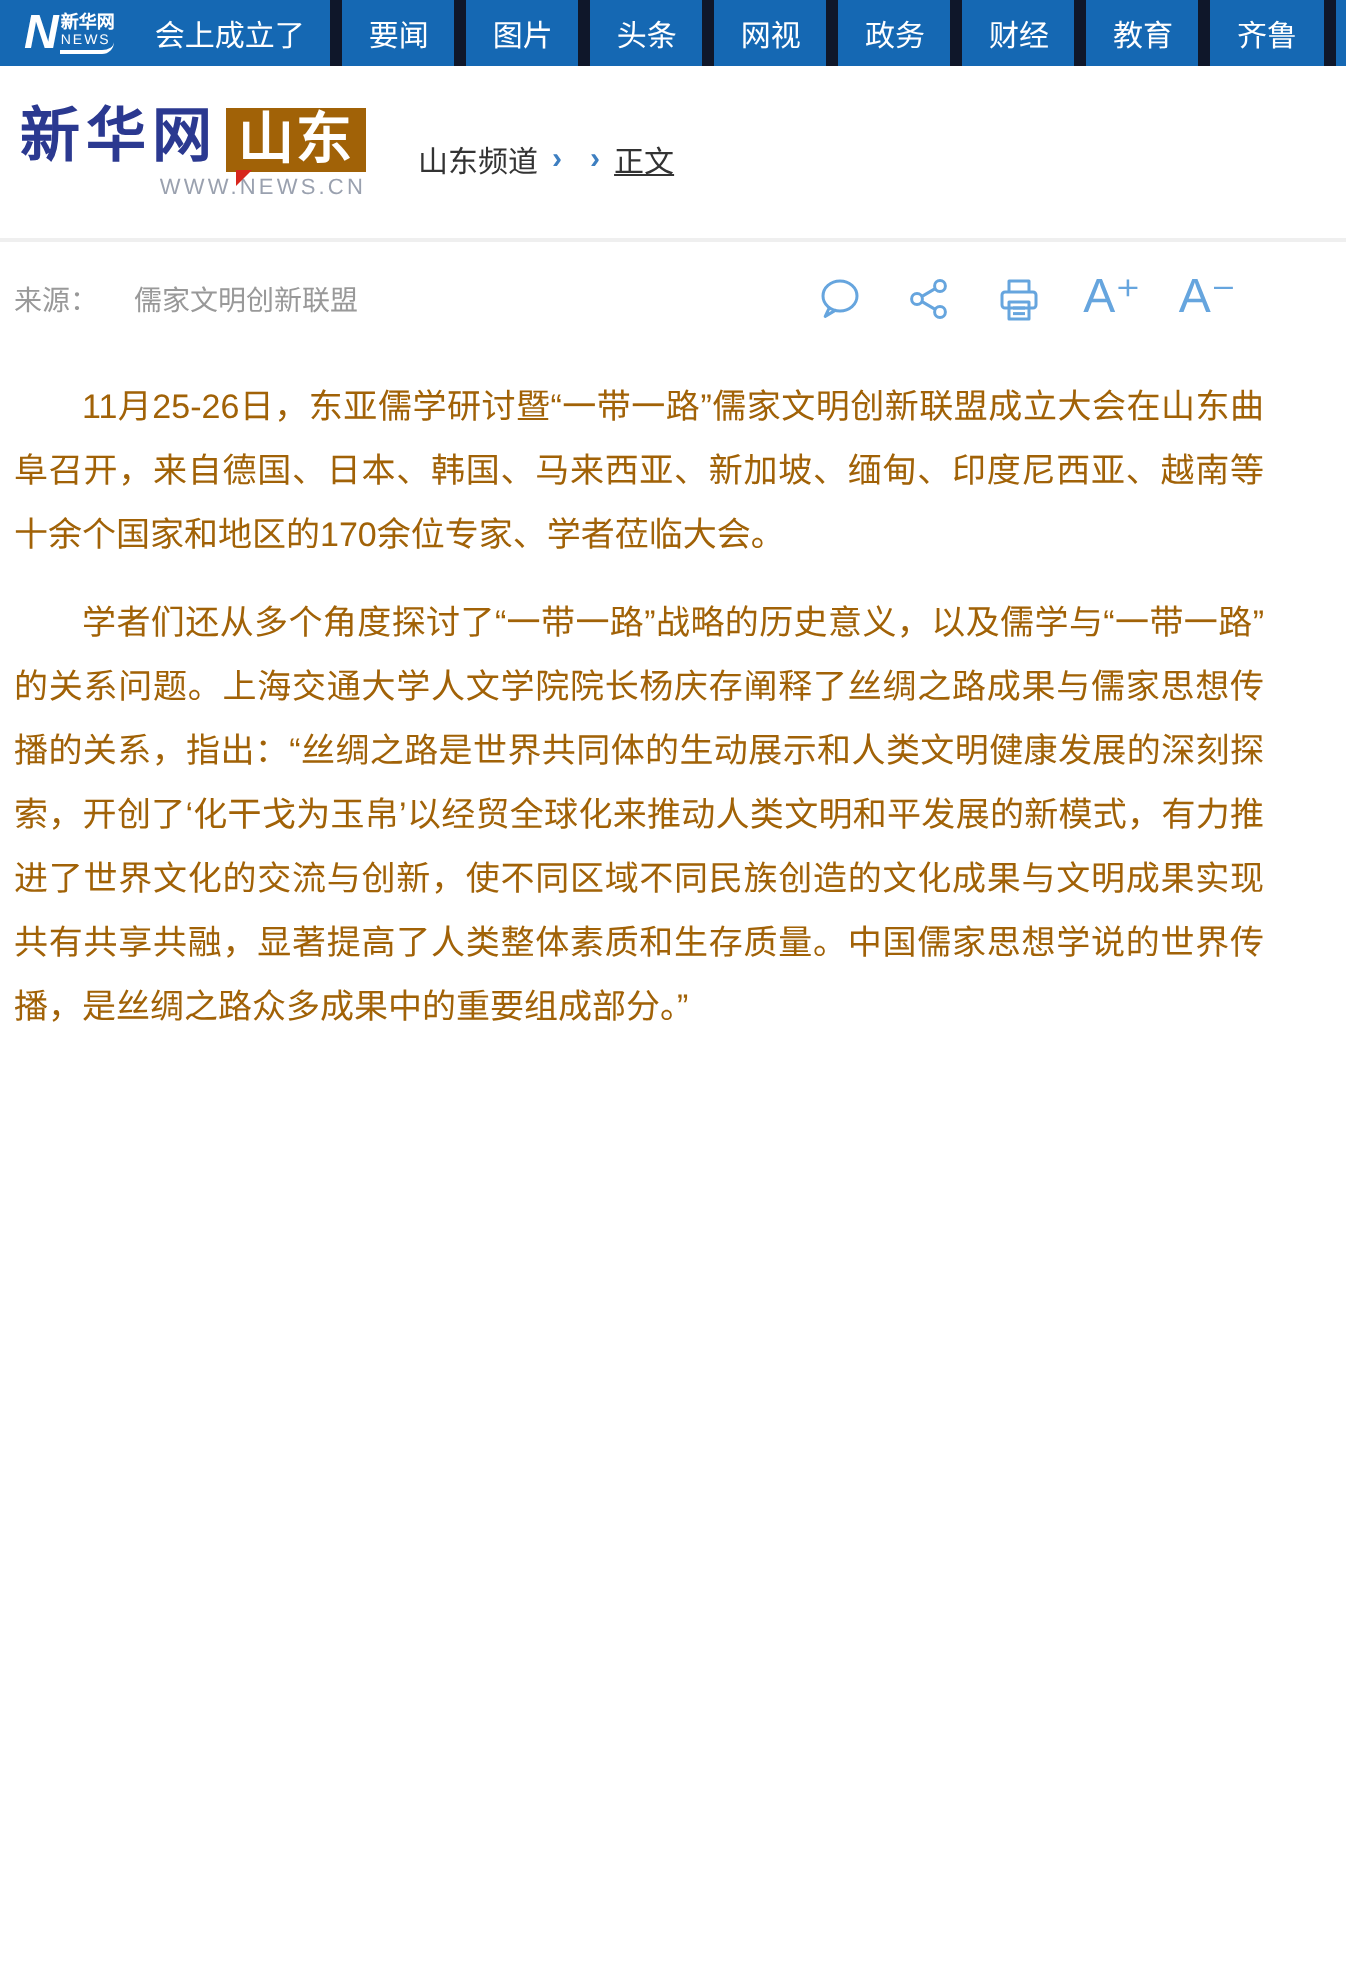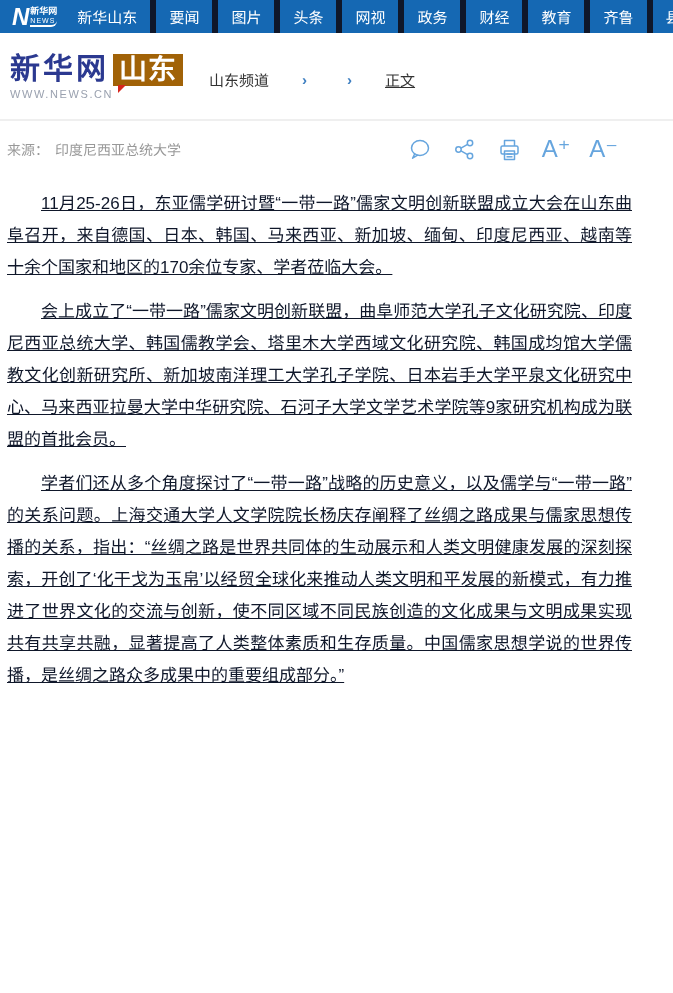--- a/index.html
+++ b/index.html
@@ -63,26 +63,26 @@
     background:#a16207;color:#fff;
     font-weight:bold;font-size:28px;line-height:30px;
     padding:1px 6px;margin-left:4px;margin-top:1px;
     letter-spacing:1px;
   }
   .brand-badge::after{
     content:"";position:absolute;left:5px;bottom:-7px;
     border:4px solid transparent;border-top-color:#D7261D;border-left-color:#D7261D;
   }
   .brand-url{
-    color:#9AA1AF;font-size:11px;letter-spacing:1.6px;margin-top:2px;
+    color:#9AA1AF;font-size:11px;letter-spacing:1.6px;margin-top:2px;text-align:right;
   }
   .breadcrumb{
     display:flex;align-items:center;
     margin-left:26px;margin-top:6px;
-    font-size:15px;color:#333;gap:26px;
+    font-size:15px;color:#333;
   }
   .crumb{cursor:pointer;}
   .crumb.current{cursor:default;text-decoration:underline;}
   .chev{
     color:#3E7FC1;font-size:15px;font-weight:bold;
     margin:0 7px;line-height:1;
   }
   
   .article{padding:0 25px 10px 7px;}
   .article-title{
@@ -90,55 +90,54 @@
     font-size:28px;line-height:38px;
     font-weight:bold;color:#0A0A0A;
     letter-spacing:0.5px;
   }
   .meta-row{
     display:flex;align-items:center;justify-content:space-between;
     margin-top:13px;height:30px;
   }
   .meta-left{display:flex;align-items:center;font-size:14px;color:#999;}
   .meta-date{margin-right:18px;}
-  .meta-source-label{margin-right:6px;}
+  .meta-source-label{margin-right:18px;}
   .actions{display:flex;align-items:center;margin-right:30px;}
   .action{
     display:flex;align-items:center;justify-content:center;
     width:26px;height:26px;margin-left:19px;cursor:pointer;
   }
   .action svg{display:block;}
   .font-btn{
     color:#66A5DE;font-size:24px;line-height:26px;font-weight:400;
     width:auto;
   }
   
   .article-body{margin-top:24px;}
   .article-body p{
     margin:0 16px 12px 0;
     font-size:17px;line-height:32px;
     text-indent:2em;
     text-align:justify;
-    color:#0f172a;
-    text-decoration:underline;
+    color:#a16207;
   }
 </style>
 </head>
 <body>
 
 <nav class="topnav">
   <div class="topnav-logo">
     <span class="logo-n">N</span>
     <span class="logo-stack">
       <span class="cn">新华网</span>
       <span class="en">NEWS</span>
     </span>
   </div>
   <ul class="topnav-items">
-    <li class="first">新华山东</li>
+    <li class="first">会上成立了</li>
     <li>要闻</li>
     <li>图片</li>
     <li>头条</li>
     <li>网视</li>
     <li>政务</li>
     <li>财经</li>
     <li>教育</li>
     <li>齐鲁</li>
     <li>县区</li>
     <li>旅游</li>
@@ -159,21 +158,21 @@
     <span class="chev">›</span>
     <span class="crumb current">正文</span>
   </div>
 </header>
 
 <main class="article">
 
   <div class="meta-row">
     <div class="meta-left">
       <span class="meta-source-label">来源：</span>
-      <span class="meta-source">印度尼西亚总统大学</span>
+      <span class="meta-source">儒家文明创新联盟</span>
     </div>
     <div class="actions">
       <span class="action">
         <span>
           <svg width="25" height="25" viewBox="0 0 25 25" fill="none" stroke="#66A5DE" stroke-width="1.5" stroke-linecap="round" stroke-linejoin="round">
             <ellipse cx="13" cy="11" rx="8.5" ry="7.5"></ellipse>
             <path d="M7.5 17.2 L5.6 21.2 L10.6 18.2"></path>
           </svg>
         </span>
       </span>
@@ -199,16 +198,15 @@
           </svg>
         </span>
       </span>
       <span class="action font-btn">A⁺</span>
       <span class="action font-btn">A⁻</span>
     </div>
   </div>
 
   <div class="article-body">
     <p>11月25-26日，东亚儒学研讨暨“一带一路”儒家文明创新联盟成立大会在山东曲阜召开，来自德国、日本、韩国、马来西亚、新加坡、缅甸、印度尼西亚、越南等十余个国家和地区的170余位专家、学者莅临大会。</p>
-    <p>会上成立了“一带一路”儒家文明创新联盟，曲阜师范大学孔子文化研究院、印度尼西亚总统大学、韩国儒教学会、塔里木大学西域文化研究院、韩国成均馆大学儒教文化创新研究所、新加坡南洋理工大学孔子学院、日本岩手大学平泉文化研究中心、马来西亚拉曼大学中华研究院、石河子大学文学艺术学院等9家研究机构成为联盟的首批会员。</p>
     <p>学者们还从多个角度探讨了“一带一路”战略的历史意义，以及儒学与“一带一路”的关系问题。上海交通大学人文学院院长杨庆存阐释了丝绸之路成果与儒家思想传播的关系，指出：“丝绸之路是世界共同体的生动展示和人类文明健康发展的深刻探索，开创了‘化干戈为玉帛’以经贸全球化来推动人类文明和平发展的新模式，有力推进了世界文化的交流与创新，使不同区域不同民族创造的文化成果与文明成果实现共有共享共融，显著提高了人类整体素质和生存质量。中国儒家思想学说的世界传播，是丝绸之路众多成果中的重要组成部分。”</p>
   </div>
 </main>
 
 </body></html>

